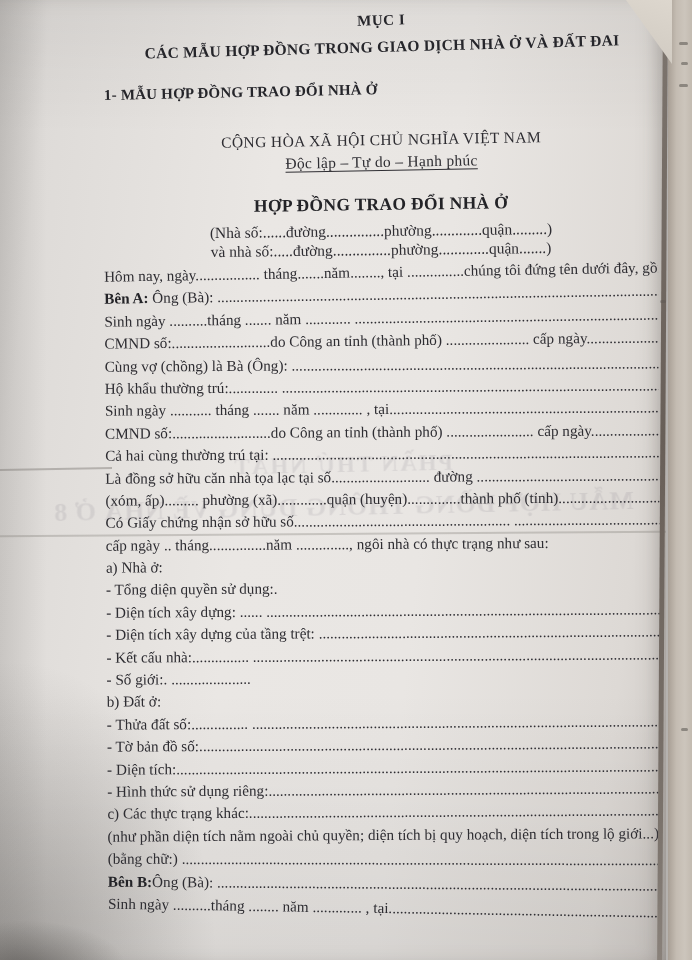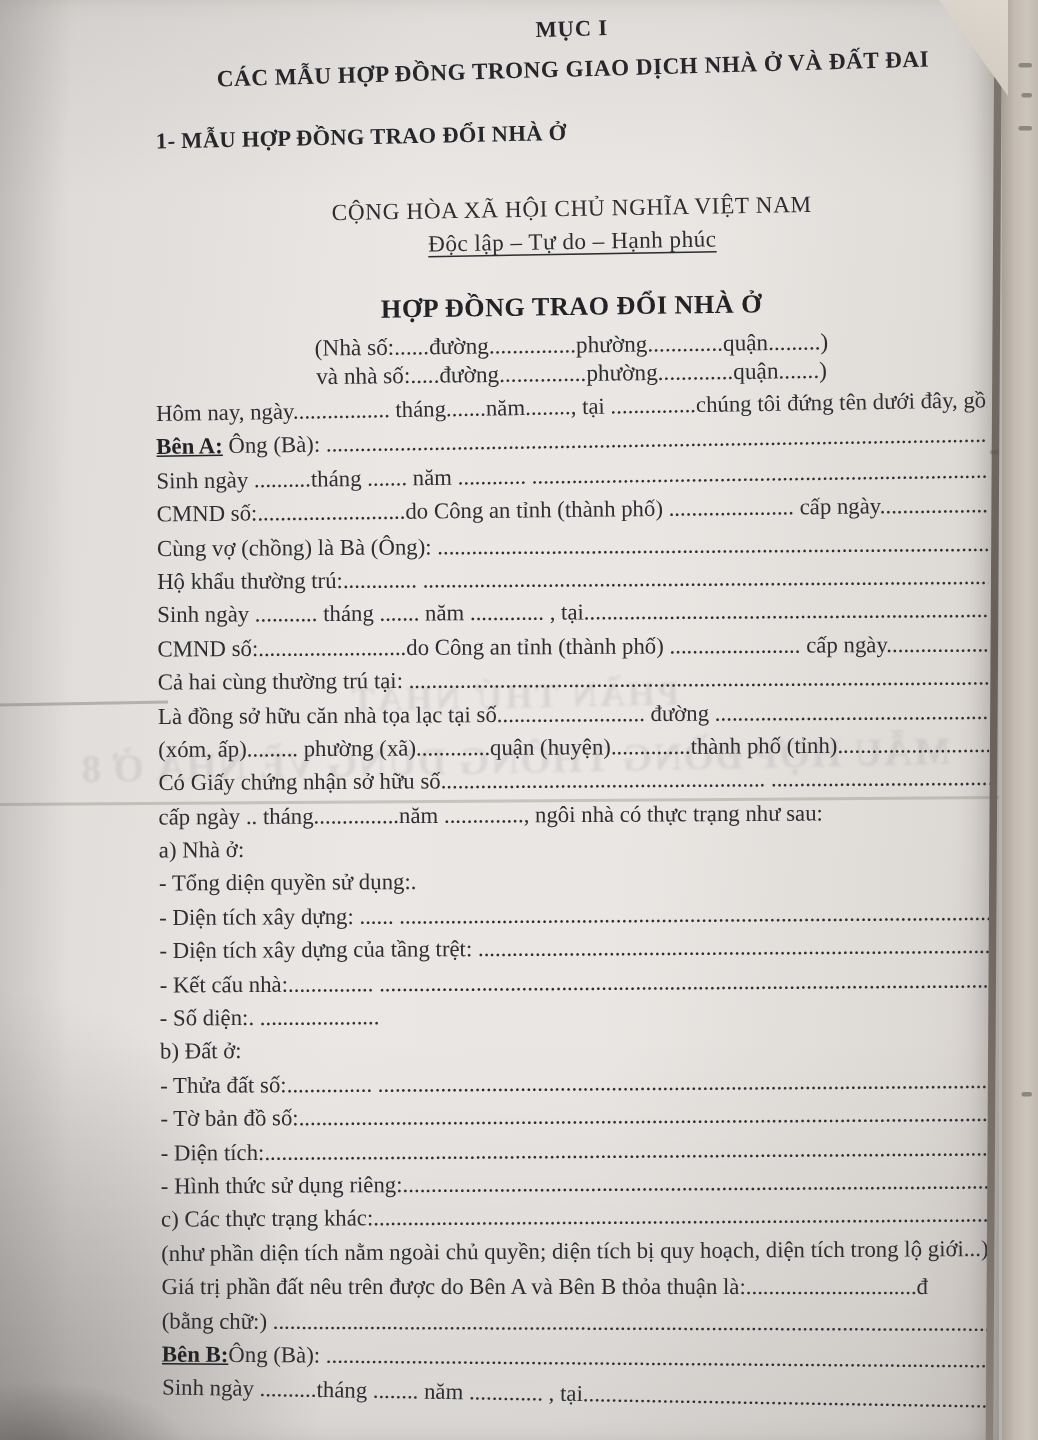--- a/index.html
+++ b/index.html
@@ -23,21 +23,21 @@
   .formno{margin-top:31px;font-weight:bold;font-size:15px;letter-spacing:.2px;transform:rotate(-1.2deg);transform-origin:0 50%;color:#26262b;}
   .nat{margin-top:27px;text-align:center;transform:rotate(-1deg);transform-origin:50% 0;}
   .country{font-size:15.5px;letter-spacing:.4px;}
   .motto{margin-top:4px;font-size:15.5px;text-decoration:underline;text-underline-offset:3px;letter-spacing:.3px;}
   .ctitle{margin-top:23px;text-align:center;font-weight:bold;font-size:17.5px;letter-spacing:.3px;transform:rotate(-.8deg);color:#232327;}
   .addr{margin-top:7px;text-align:center;font-size:15.5px;transform:rotate(-.7deg);white-space:nowrap;}
   .addr2{margin-top:1px;}
 
   .lines{margin-top:5px;transform:rotate(-.35deg);transform-origin:50% 0;}
   .line{font-size:15.2px;line-height:22.4px;height:22.4px;white-space:nowrap;overflow:hidden;transform-origin:0 60%;}
-  .line b{font-weight:bold;color:#232327;text-decoration:underline;}
+  .line b{font-weight:bold;color:#232327;}
   .l1{transform:rotate(-.6deg);}  .l2{transform:rotate(-.5deg);}
   .l3{transform:rotate(-.4deg);}  .l4{transform:rotate(-.3deg);}
   .l27{transform:rotate(.35deg);} .l28{transform:rotate(.5deg);}
   .l29{transform:rotate(.75deg);} .l30{transform:rotate(1.25deg);}
 
   
   .bleed{position:absolute;left:30px;right:10px;top:452px;opacity:.13;color:#6e6876;
          transform:scaleX(-1) rotate(1.2deg);filter:blur(.7px);font-weight:bold;pointer-events:none;}
   .bl1{font-size:23px;text-align:center;letter-spacing:2px;}
   .bl2{font-size:26px;text-align:center;letter-spacing:1px;margin-top:14px;}
@@ -105,29 +105,28 @@
           <div class="line l9"><span>Cả hai cùng thường trú tại: ...........................................................................................................................................</span></div>
           <div class="line l10"><span>Là đồng sở hữu căn nhà tọa lạc tại số.......................... đường ......................................................................</span></div>
           <div class="line l11"><span>(xóm, ấp)......... phường (xã).............quận (huyện)..............thành phố (tỉnh)............................................</span></div>
           <div class="line l12"><span>Có Giấy chứng nhận sở hữu số......................................................... ........................................................................</span></div>
           <div class="line l13"><span>cấp ngày .. tháng...............năm .............., ngôi nhà có thực trạng như sau:</span></div>
           <div class="line l14"><span>a) Nhà ở:</span></div>
           <div class="line l15"><span>- Tổng diện quyền sử dụng:.</span></div>
           <div class="line l16"><span>- Diện tích xây dựng: ...... .............................................................................................................................................</span></div>
           <div class="line l17"><span>- Diện tích xây dựng của tầng trệt: ...............................................................................................................................</span></div>
           <div class="line l18"><span>- Kết cấu nhà:............... ...................................................................................................................................................</span></div>
-          <div class="line l19"><span>- Số diện:. .....................</span></div>
+          <div class="line l19"><span>- Số giới:. .....................</span></div>
           <div class="line l20"><span>b) Đất ở:</span></div>
           <div class="line l21"><span>- Thửa đất số:............... .................................................................................................................................................</span></div>
           <div class="line l22"><span>- Tờ bản đồ số:...............................................................................................................................................................</span></div>
           <div class="line l23"><span>- Diện tích:......................................................................................................................................................................</span></div>
           <div class="line l24"><span>- Hình thức sử dụng riêng:...........................................................................................................................................</span></div>
           <div class="line l25"><span>c) Các thực trạng khác:.................................................................................................................................................</span></div>
           <div class="line l26"><span>(như phần diện tích nằm ngoài chủ quyền; diện tích bị quy hoạch, diện tích trong lộ giới...).</span></div>
-          <div class="line l27"><span>Giá trị phần đất nêu trên được do Bên A và Bên B thỏa thuận là:..............................đ</span></div>
           <div class="line l28"><span>(bằng chữ:) ....................................................................................................................................................................</span></div>
           <div class="line l29"><b>Bên B:</b><span>Ông (Bà): .............................................................................................................................................................</span></div>
           <div class="line l30"><span>Sinh ngày ..........tháng ........ năm ............. , tại................................................................................................</span></div>
         </div>
     </div>
 
     <div class="crease c1"></div>
     <div class="crease c2"></div>
     <div class="curl"></div>
   </div>

